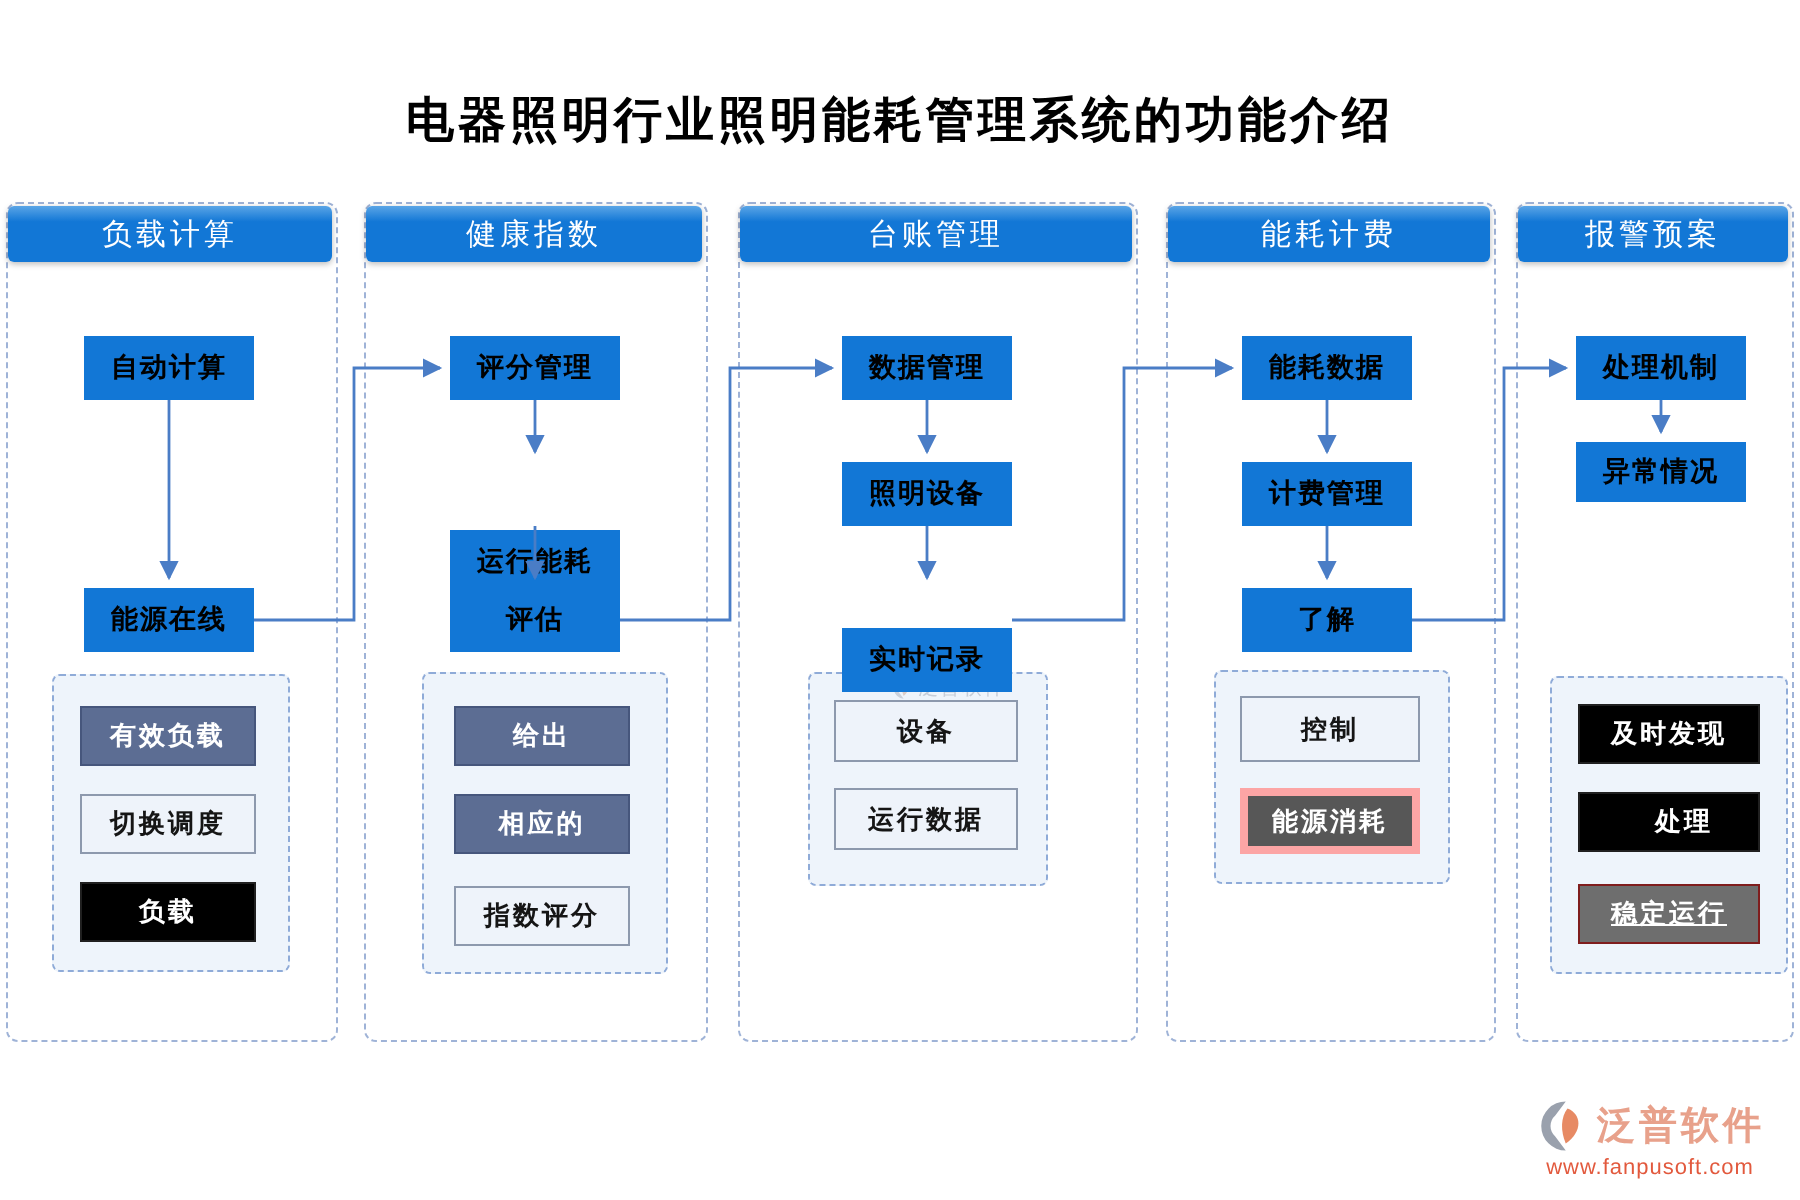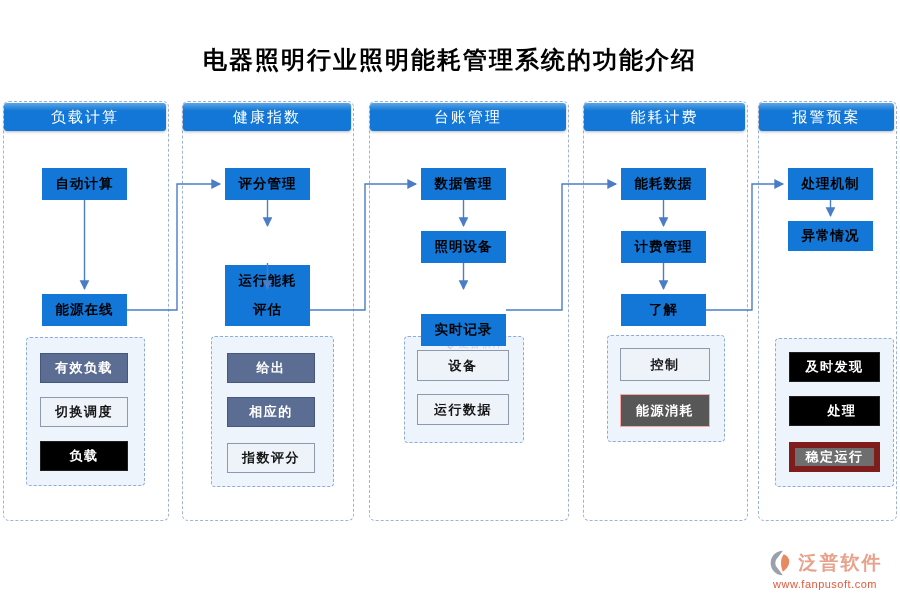--- a/index.html
+++ b/index.html
@@ -32,22 +32,22 @@
     position:absolute;border:1px dashed #8fabd8;border-radius:4px;
     background:#eef4fb;
   }
   .tag{
     position:absolute;display:flex;align-items:center;justify-content:center;
     font-size:13px;font-weight:bold;letter-spacing:1.5px;box-sizing:border-box;
   }
   .tag.slate{background:#5c6d93;border:1px solid #46567c;color:#fff;}
   .tag.light{background:#eef3fa;border:1px solid #8d99ad;color:#151515;}
   .tag.black{background:#000;border:1px solid #202020;color:#fff;}
-  .tag.darkgray{background:#575757;border:1px solid #fca5a5;color:#fff;text-align:right;}
-  .tag.gray{background:#6e6e6e;border:6px solid #7f1d1d;color:#fff;}
+  .tag.darkgray{background:#575757;border:4px solid #fca5a5;color:#fff;text-align:right;}
+  .tag.gray{background:#6e6e6e;border:1px solid #7f1d1d;color:#fff;text-decoration:underline;}
   svg.wires{position:absolute;left:0;top:0;width:900px;height:600px;pointer-events:none;}
   .wm{
     position:absolute;left:446px;top:337px;display:flex;align-items:center;gap:2px;
     font-size:10px;color:#bdc4d0;opacity:.8;letter-spacing:1px;
   }
   .logo{position:absolute;left:754px;top:548px;width:142px;}
   .logo-row{display:flex;align-items:center;gap:3px;justify-content:center;}
   .logo-name{font-size:19px;font-weight:bold;color:#e8a18b;letter-spacing:2px;}
   .logo-url{text-align:center;font-size:11px;color:#e2593d;margin-top:0px;letter-spacing:.5px;}
 </style>

